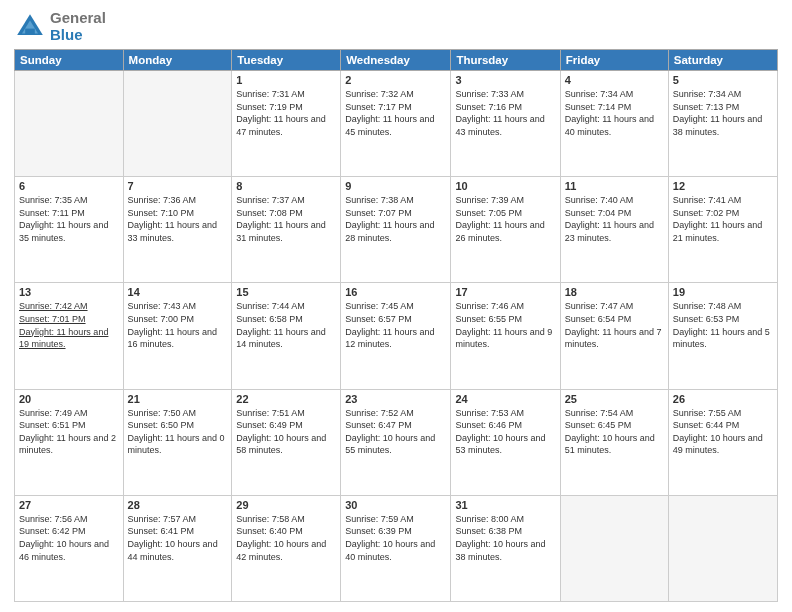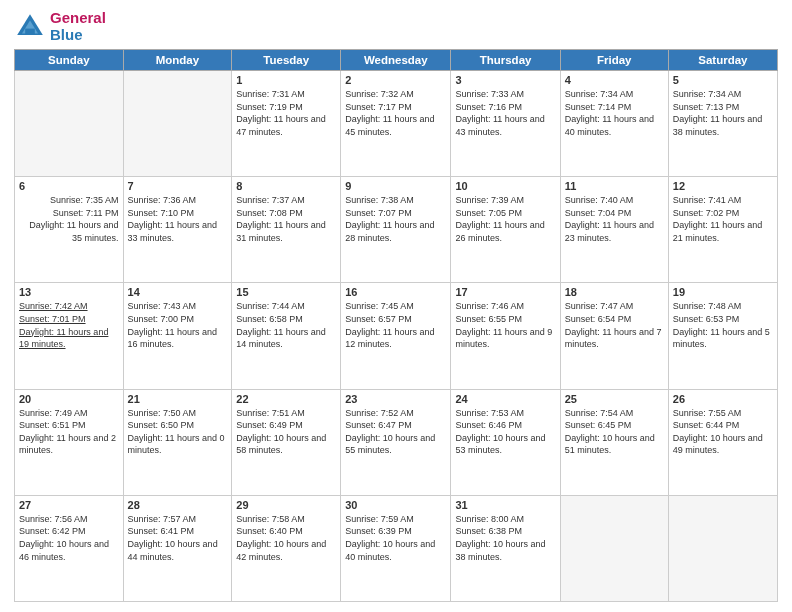--- a/index.html
+++ b/index.html
@@ -30,21 +30,21 @@
       gap: 4px;
     }
     .logo-text {
       display: flex;
       flex-direction: column;
       line-height: 1.1;
     }
     .logo-general {
       font-size: 15px;
       font-weight: bold;
-      color: #be185d;
+      color: #737373;
     }
     .logo-blue {
       font-size: 15px;
       font-weight: bold;
       color: #2a7ab5;
     }
     .logo-icon {
       width: 32px;
       height: 32px;
     }
@@ -66,21 +66,21 @@
       border-collapse: collapse;
       flex: 1;
     }
     .calendar th {
       background: #3579b8;
       color: #fff;
       font-size: 11.5px;
       font-weight: bold;
       padding: 4px 5px;
       border: 1px solid #aaa;
-      text-align: center;
+      text-align: left;
     }
     .calendar td {
       border: 1px solid #ccc;
       vertical-align: top;
       padding: 3px 4px;
       font-size: 9.5px;
       color: #333;
       width: 113px;
       background: #fff;
       height: 82px;
@@ -164,21 +164,21 @@
           <td>
             <span class="day-num">5</span>
             <div class="day-info" style="white-space: pre-line;">Sunrise: 7:34 AM
 Sunset: 7:13 PM
 Daylight: 11 hours and 38 minutes.</div>
           </td>
         </tr>
         <tr>
           <td>
             <span class="day-num">6</span>
-            <div class="day-info" style="white-space: pre-line; text-align: right;">Sunrise: 7:35 AM
+            <div class="day-info" style="white-space: pre-line;">Sunrise: 7:35 AM
 Sunset: 7:11 PM
 Daylight: 11 hours and 35 minutes.</div>
           </td>
           <td>
             <span class="day-num">7</span>
             <div class="day-info" style="white-space: pre-line;">Sunrise: 7:36 AM
 Sunset: 7:10 PM
 Daylight: 11 hours and 33 minutes.</div>
           </td>
           <td>

